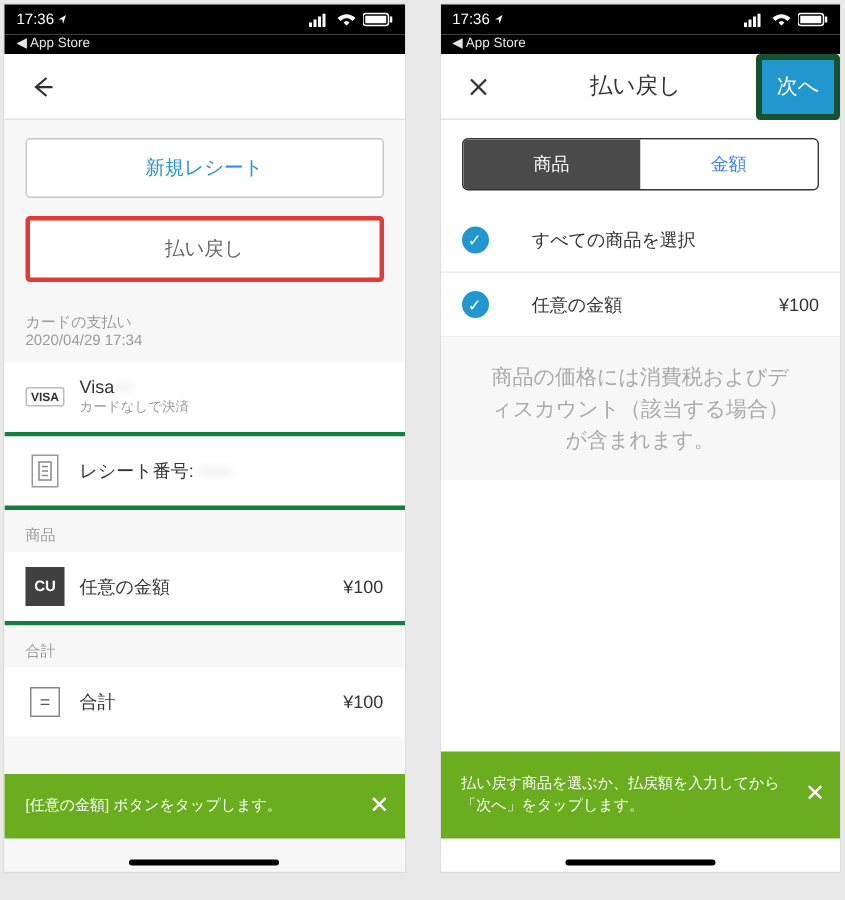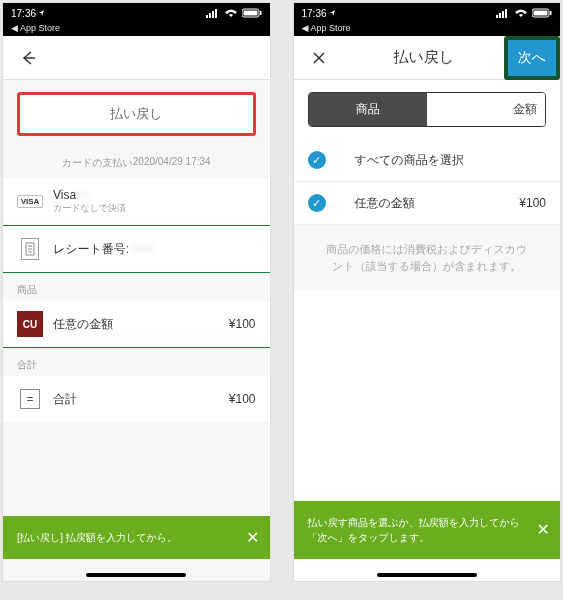--- a/index.html
+++ b/index.html
@@ -16,46 +16,46 @@
   
   .nav { height: 44px; display: flex; align-items: center; border-bottom: 1px solid #e2e2e2; position: relative; background: #fff; }
   .nav .title { flex:1; text-align: center; font-size: 15px; color: #333; font-weight: 500; }
   .nav .title .sub { color: #888; font-weight: 300; }
   .nav .left, .nav .right { width: 50px; display:flex; align-items:center; justify-content:center; }
   .nav .next-btn { background: #2196cf; color: #fff; font-size: 14px; height: 44px; width: 56px; display:flex; align-items:center; justify-content:center; border: 4px solid #14532d; border-radius: 3px; }
   
   .content { flex: 1; overflow: hidden; background: #f7f7f7; font-size: 12px; }
   .btn { border: 1px solid #c8c8c8; background: #fff; text-align: center; padding: 10px; margin: 12px 14px; font-size: 13px; color: #2196cf; border-radius: 3px; }
   .btn.red-outline { border: 3px solid #e53935; color: #666; }
-  .label-row { display:flex; justify-content: center; padding: 8px 14px; font-size: 10px; color: #9a9a9a; background:#f7f7f7; }
-  .row { display:flex; align-items:center; padding: 10px 14px; border-bottom: 1px solid #15803d; background:#fff; }
+  .label-row { display:flex; justify-content: space-between; padding: 8px 14px; font-size: 10px; color: #9a9a9a; background:#f7f7f7;flex-direction:column; }
+  .row { display:flex; align-items:center; padding: 10px 14px; border-bottom: 3px solid #15803d; background:#fff; }
   .row:last-child { border-bottom: none; }
   .row .ico { width: 26px; height: 26px; display:flex; align-items:center; justify-content:center; margin-right: 10px; }
   .visa-box { border:1px solid #bbb; font-size:8px; color:#333; padding:1px 3px; border-radius:2px; font-weight:bold; }
-  .cu-box { background:#7f1d1d; color:#fff; font-size:10px; font-weight:600; width:26px;height:26px;display:flex;align-items:center;justify-content:center;}
+  .cu-box { background:#404040; color:#fff; font-size:10px; font-weight:600; width:26px;height:26px;display:flex;align-items:center;justify-content:center;}
   .eq-box { border:1px solid #888; width:20px;height:20px;display:flex;align-items:center;justify-content:center;font-size:12px;color:#555;}
   .row .main { flex:1; font-size:12px; color:#333; }
   .row .sub { font-size:9px; color:#999; }
   .row .val { font-size:12px; color:#333; }
   .blurred { filter: blur(3px); opacity:.55; color:#bbb; }
   .sect-head { font-size:10px; color:#999; padding: 10px 14px 4px; background:#f7f7f7; }
   
   .toast { position:absolute; bottom: 22px; left:0; right:0; background:#6aad1f; color:#fff; font-size:10px; padding: 14px 36px 14px 14px; line-height:1.5; }
   .toast .close { position:absolute; right:10px; top:50%; transform:translateY(-50%); font-size:16px; }
   .home-ind { position:absolute; bottom:4px; left:50%; transform:translateX(-50%); width:100px; height:4px; background:#000; border-radius:3px; }
   
   .seg { display:flex; margin: 12px 14px; border:1px solid #333; border-radius:4px; overflow:hidden; }
   .seg div { flex:1; text-align:center; padding:8px; font-size:12px; }
   .seg .active { background:#4a4a4a; color:#fff; }
-  .seg .inactive { background:#fff; color:#404040;text-align:right; }
+  .seg .inactive { background:#fff; color:#3b82f6; }
   .check-row { display:flex; align-items:center; padding: 12px 14px; border-bottom:1px solid #eee; background:#fff; }
   .check { width:18px; height:18px; border-radius:50%; background:#2196cf; color:#fff; display:flex;align-items:center;justify-content:center;font-size:11px; margin-right:12px; flex-shrink:0;}
   .check-row .txt { flex:1; font-size:12px; color:#333;margin-left:17px; }
   .check-row .val { font-size:12px; color:#333; }
-  .hint { font-size:11px; color:#aaa; text-align:center; padding: 16px 30px; line-height:1.5; background:#f7f7f7;}
+  .hint { font-size:14px; color:#aaa; text-align:center; padding: 16px 30px; line-height:1.5; background:#f7f7f7;}
   .receipt-ico { border:1px solid #999; width:18px;height:22px;display:flex;align-items:center;justify-content:center;}
   .receipt-ico svg{display:block;}
 </style>
 </head>
 <body>
 
 <div class="wrap">
 
   <div class="phone">
     <div class="status">
@@ -89,20 +89,21 @@
     <div class="nav">
       <div class="left">
         <svg width="18" height="18" viewBox="0 0 18 18">
             <path d="M12 3 L5 9 L12 15 M5 9 L16 9" stroke="#333" stroke-width="1.5" fill="none"></path>
           </svg>
       </div>
       <div class="right"></div>
     </div>
 
     <div class="content">
+      <div class="btn">新規レシート</div>
       <div class="btn red-outline">払い戻し</div>
 
       <div class="label-row">
         <span>カードの支払い</span>
         <span>2020/04/29 17:34</span>
       </div>
       <div class="row">
         <div class="ico">
             <span class="visa-box">VISA</span>
           </div>
@@ -135,21 +136,21 @@
       <div class="row">
         <div class="ico">
             <span class="eq-box">=</span>
           </div>
         <div class="main">合計</div>
         <div class="val">¥100</div>
       </div>
     </div>
 
     <div class="toast">
-      <span>[払い戻し] 払戻額を入力してから。</span>
+      <span>[任意の金額] ボタンをタップします。</span>
       <span class="close">✕</span>
     </div>
     <div class="home-ind"></div>
   </div>
 
   <div class="phone">
     <div class="status">
       <div class="left">
         <span>17:36</span>
         <svg width="8" height="8" viewBox="0 0 8 8">

